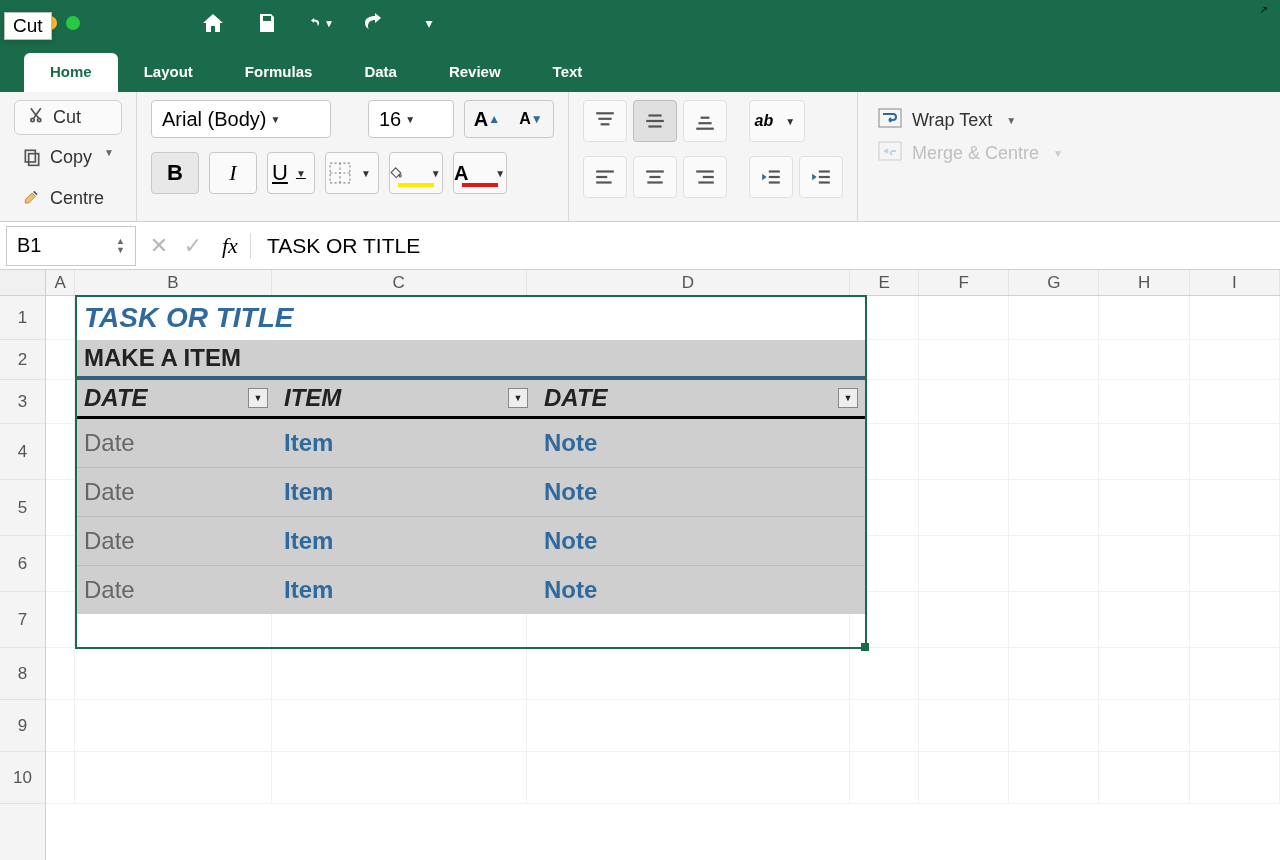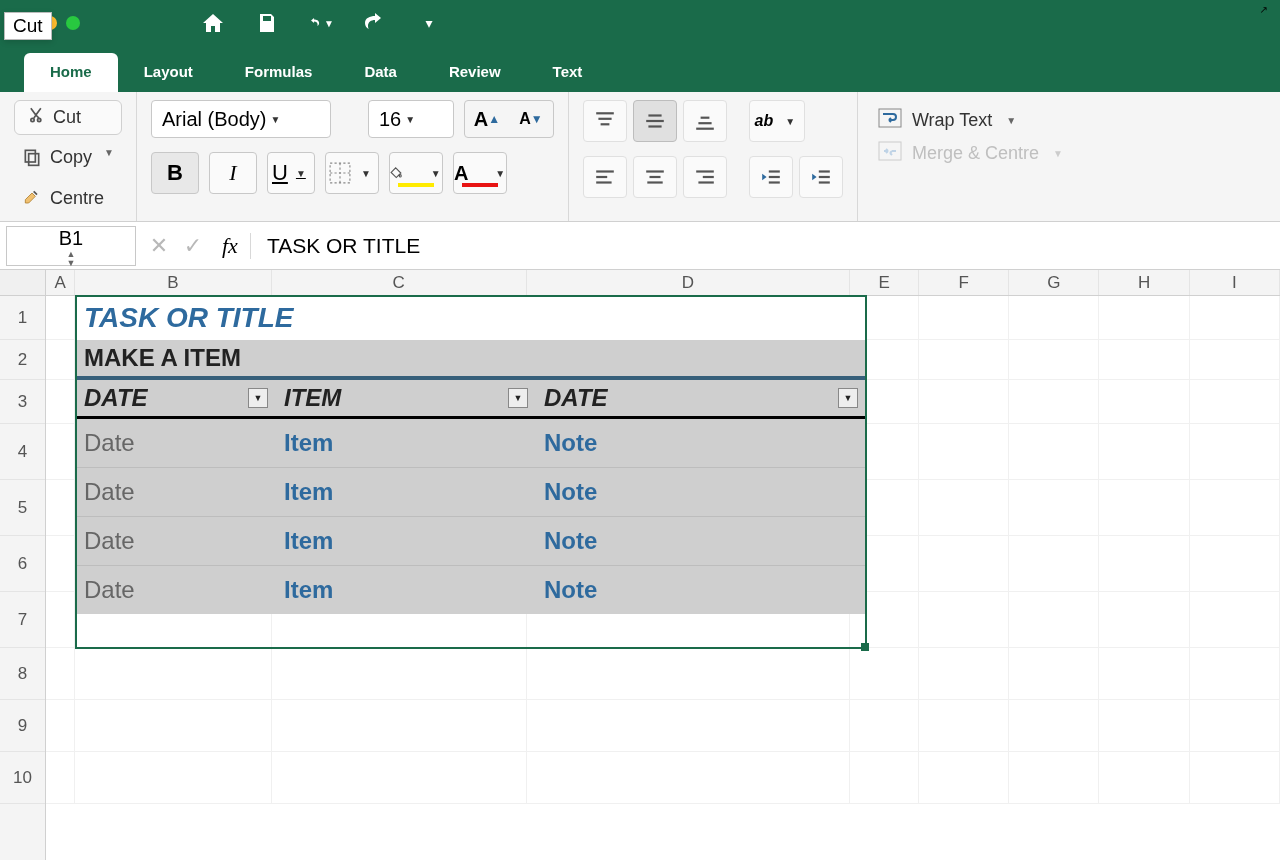--- a/index.html
+++ b/index.html
@@ -54,21 +54,21 @@
   .align-row { display:flex; gap:6px; align-items:center; }
   .abtn { width:44px; height:42px; display:flex; align-items:center; justify-content:center; background:#fafafa; border:1px solid #e0e0e0; border-radius:4px; }
   .abtn.active { background:#e0e0e0; border-color:#bdbdbd; }
 
   .wrap-col { display:flex; flex-direction:column; padding-top:4px; }
   .wrap-row { display:flex; align-items:center; gap:10px; font-size:18px; color:#333; padding:4px 6px; }
   .wrap-row.disabled { color:#bfbfbf; }
 
   
   .fbar { height: 48px; border-bottom: 1px solid #d0d0d0; display:flex; align-items:center; background:#fff; }
-  .name-box { width: 130px; height: 40px; border: 1px solid #c8c8c8; margin: 0 6px; display:flex; align-items:center; justify-content:space-between; padding: 0 10px; font-size:20px;flex-direction:column; }
+  .name-box { width: 130px; height: 40px; border: 1px solid #c8c8c8; margin: 0 6px; display:flex; align-items:center; justify-content:space-between; padding: 0 10px; font-size:20px; }
   .name-box .spin { display:flex; flex-direction:column; font-size:9px; line-height:9px; color:#666; }
   .fbar .xmark, .fbar .check { width:34px; text-align:center; font-size:22px; color:#b8b8b8; }
   .fx { font-style: italic; font-size: 22px; font-family: Georgia, serif; padding: 0 12px; border-right:1px solid #d8d8d8; margin-right:16px; }
   .formula-val { font-size:21px; }
 
   
   .grid { display:flex; height: calc(860px - 46px - 46px - 130px - 48px); background:#fff; }
   .row-hdrs { width:46px; background:#f4f4f4; border-right:1px solid #d0d0d0; }
   .corner { height:26px; border-bottom:1px solid #d0d0d0; background:#f0f0f0; }
   .row-h { border-bottom:1px solid #e4e4e4; display:flex; align-items:center; justify-content:center; font-size:17px; color:#555; }

